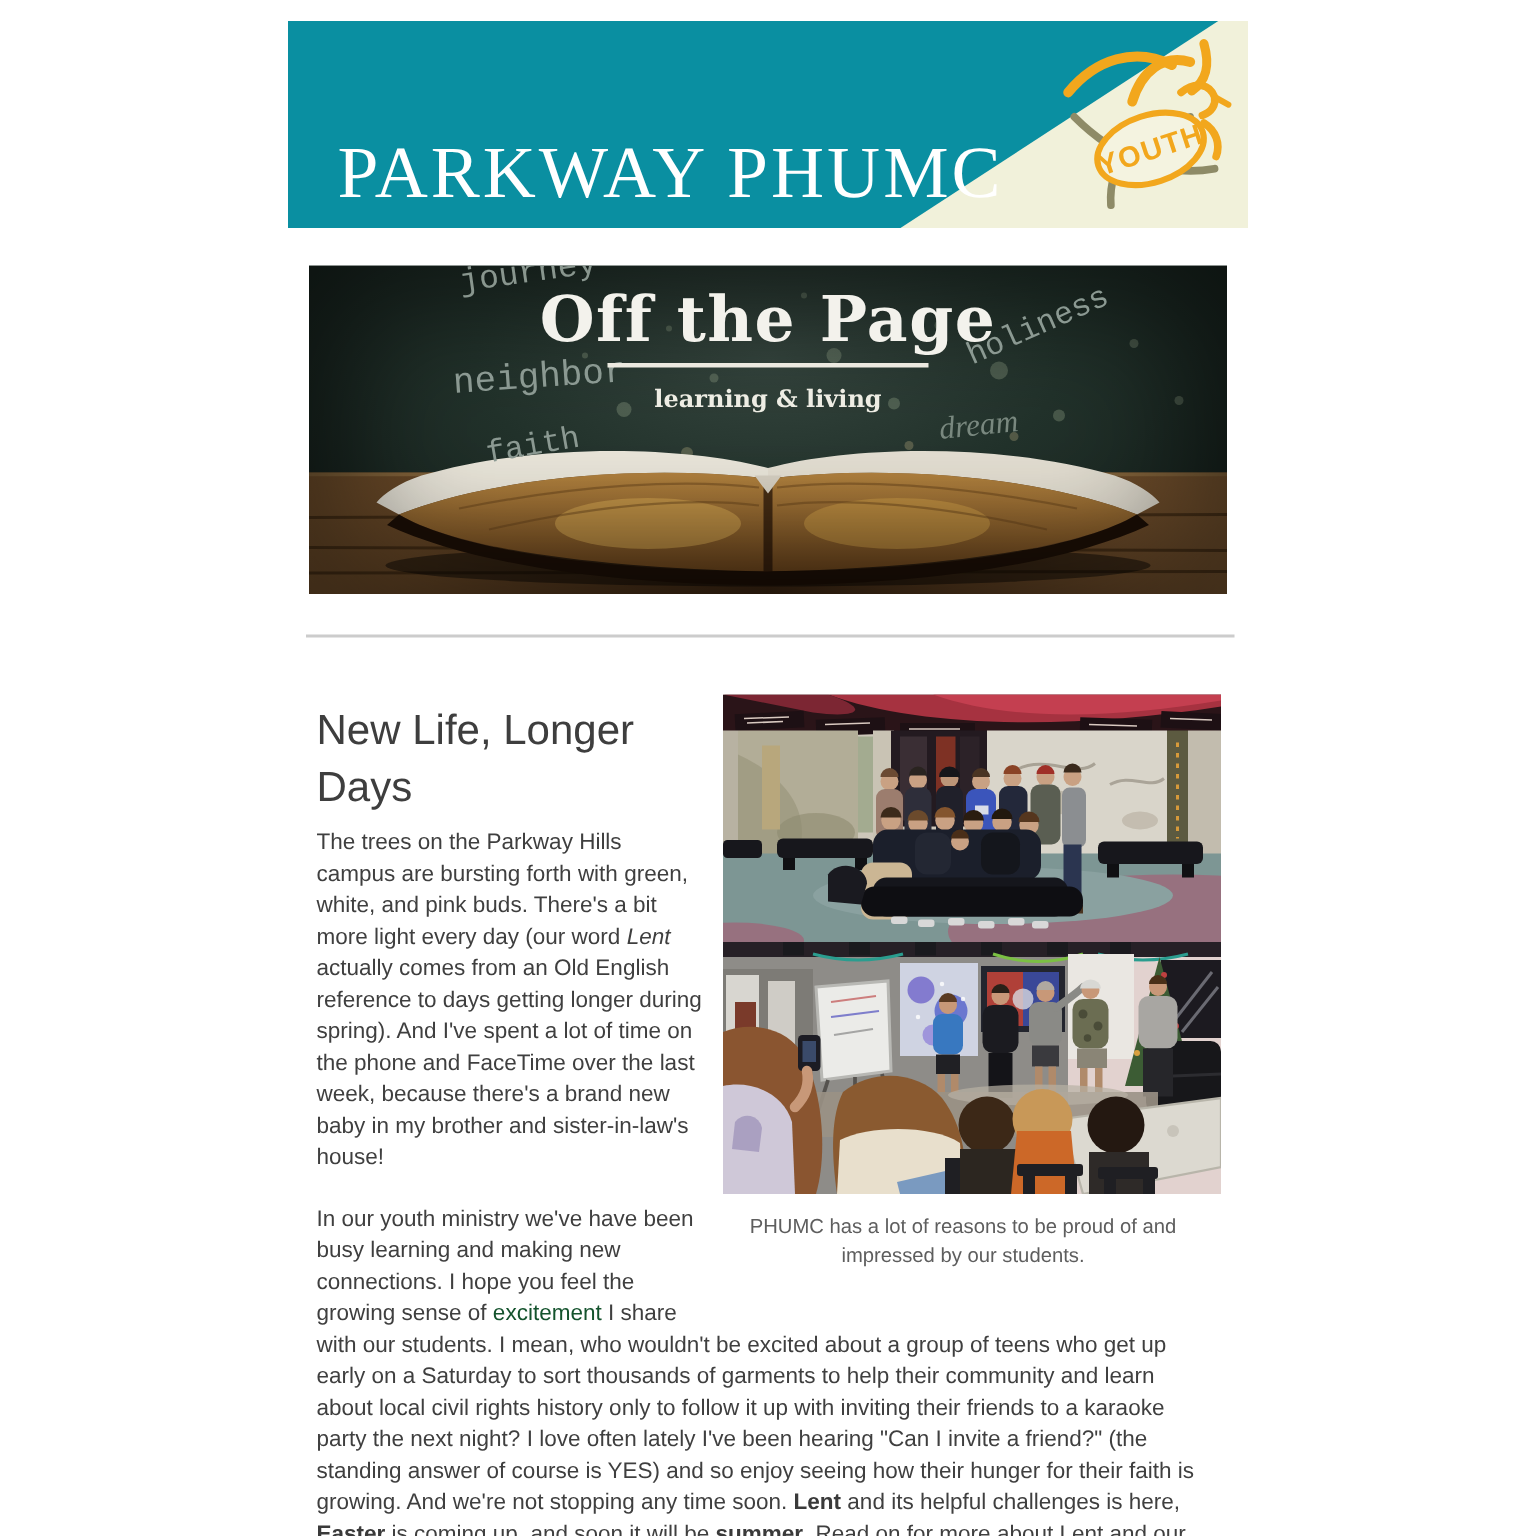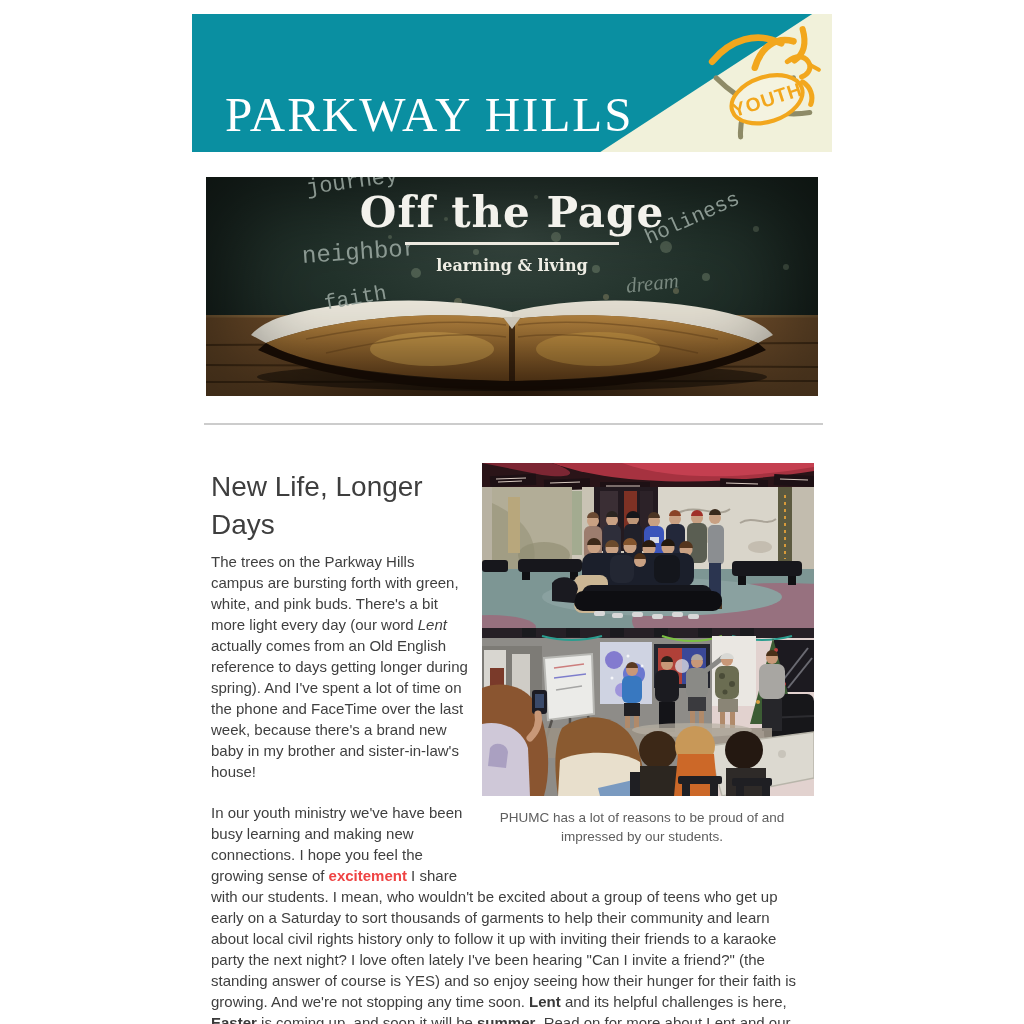--- a/index.html
+++ b/index.html
@@ -40,21 +40,21 @@
   
   .divider { border:0; border-top:2px solid #cccccc; margin:27px 9px 0 12px; }
 
   
   .content { padding:38px 30px 0 19px; }
   .photos-fig { float:right; width:320px; margin:0 0 28px 11px; }
   .photo { display:block; width:332px; }
   .caption { text-align:center; font-size:13.5px; line-height:19px; color:#5e5e5e; margin-top:12px; }
   .headline { margin:5px 0 7px; font-size:28px; line-height:38px; color:#3e3e3e; font-weight:400; }
   p.body-p { margin:0 0 20px; font-size:15px; line-height:21px; color:#3f3f3f; }
-  .link { color:#ef4444; text-decoration:none; cursor:pointer;font-weight:bold; }
+  .link { color:#14532d; text-decoration:none; cursor:pointer; }
   em.lent { font-style:italic; }
   strong { font-weight:bold; color:#3a3a3a; }
 </style>
 </head>
 <body>
 
 <div class="column">
 
   <header class="banner">
     <div class="banner-triangle"></div>
@@ -72,21 +72,21 @@
       <g fill="none" stroke="#8e8b67" stroke-width="5" stroke-linecap="round">
         <path d="M12,54 C38,80 70,94 104,88"></path>
         <path d="M36,112 C34,84 52,62 88,54"></path>
       </g>
 
       <g transform="rotate(-18 62 75)">
         <ellipse cx="62" cy="75" rx="36" ry="22" fill="#f4f3e0" stroke="#f2a71d" stroke-width="4"></ellipse>
         <text x="62" y="82" text-anchor="middle" font-family="Liberation Sans, sans-serif" font-size="19" font-weight="bold" letter-spacing="1" fill="#f2a71d">YOUTH</text>
       </g>
     </svg>
-    <h1 class="banner-title">PARKWAY HILLS</h1>
+    <h1 class="banner-title">PARKWAY PHUMC</h1>
   </header>
 
   <div class="hero">
     <svg class="hero-art" viewBox="0 0 612 219" preserveAspectRatio="none" aria-hidden="true">
       <defs>
         <linearGradient id="wood" x1="0" y1="0" x2="1" y2="0">
           <stop offset="0" stop-color="#75522d"></stop>
             <stop offset="0.35" stop-color="#4a3119"></stop>
           <stop offset="0.5" stop-color="#3a2512"></stop>
             <stop offset="0.7" stop-color="#55391e"></stop>

